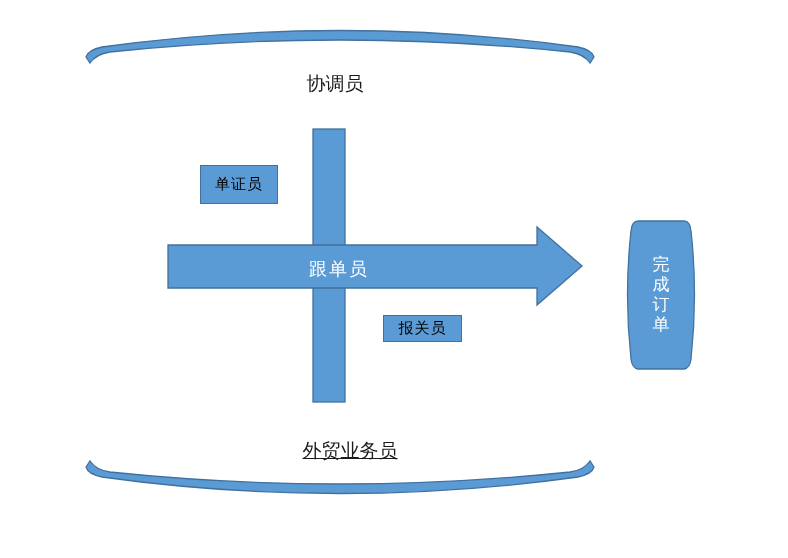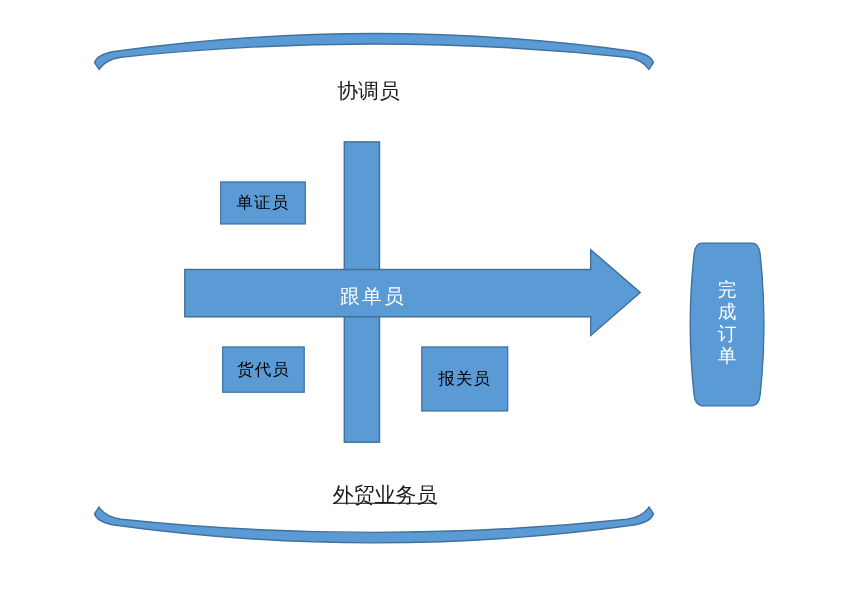--- a/index.html
+++ b/index.html
@@ -42,21 +42,21 @@
     display: flex;
     align-items: center;
     justify-content: center;
     color: #000000;
     font-size: 15px;
     letter-spacing: 1px;
   }
   .box-docs       { left: 200px; top: 165px; width: 78px; height: 39px; }
   .box-inspection { left: 372px; top: 166px; width: 78px; height: 40px; }
   .box-freight    { left: 202px; top: 315px; width: 75px; height: 42px; }
-  .box-customs    { left: 383px; top: 315px; width: 79px; height: 59px; }
+  .box-customs    { left: 383px; top: 315px; width: 79px; height: 27px; }
   .arrow-label {
     position: absolute;
     left: 289px;
     top: 257px;
     width: 100px;
     text-align: center;
     color: #ffffff;
     font-size: 18px;
     letter-spacing: 2px;
   }
@@ -109,23 +109,20 @@
 
   <div class="label top-arc-label">协调员</div>
 
   <div class="label bottom-arc-label">外贸业务员</div>
 
   <div class="role-box box-docs">
     <span>单证员</span>
   </div>
 
 
-  <div class="role-box box-freight">
-    <span>货代员</span>
-  </div>
 
   <div class="role-box box-customs">
     <span>报关员</span>
   </div>
 
   <div class="arrow-label">跟单员</div>
 
   <div class="result-label">
     <span>完成订单</span>
   </div>

